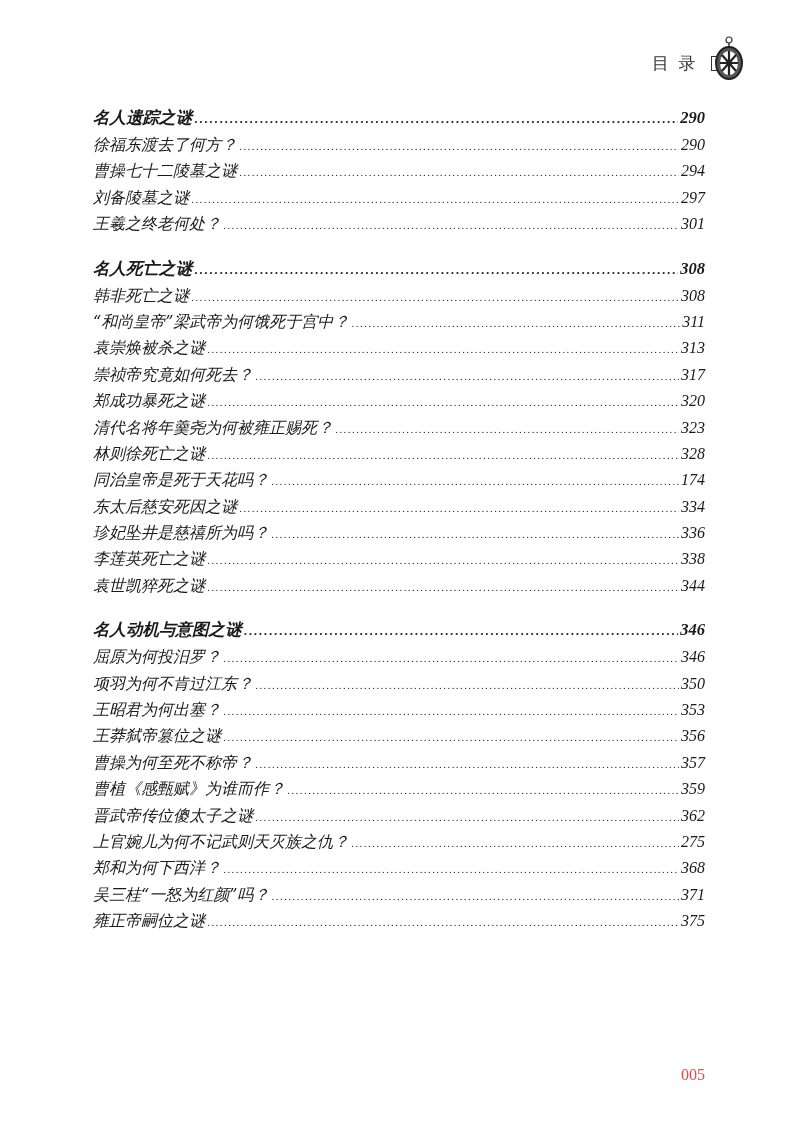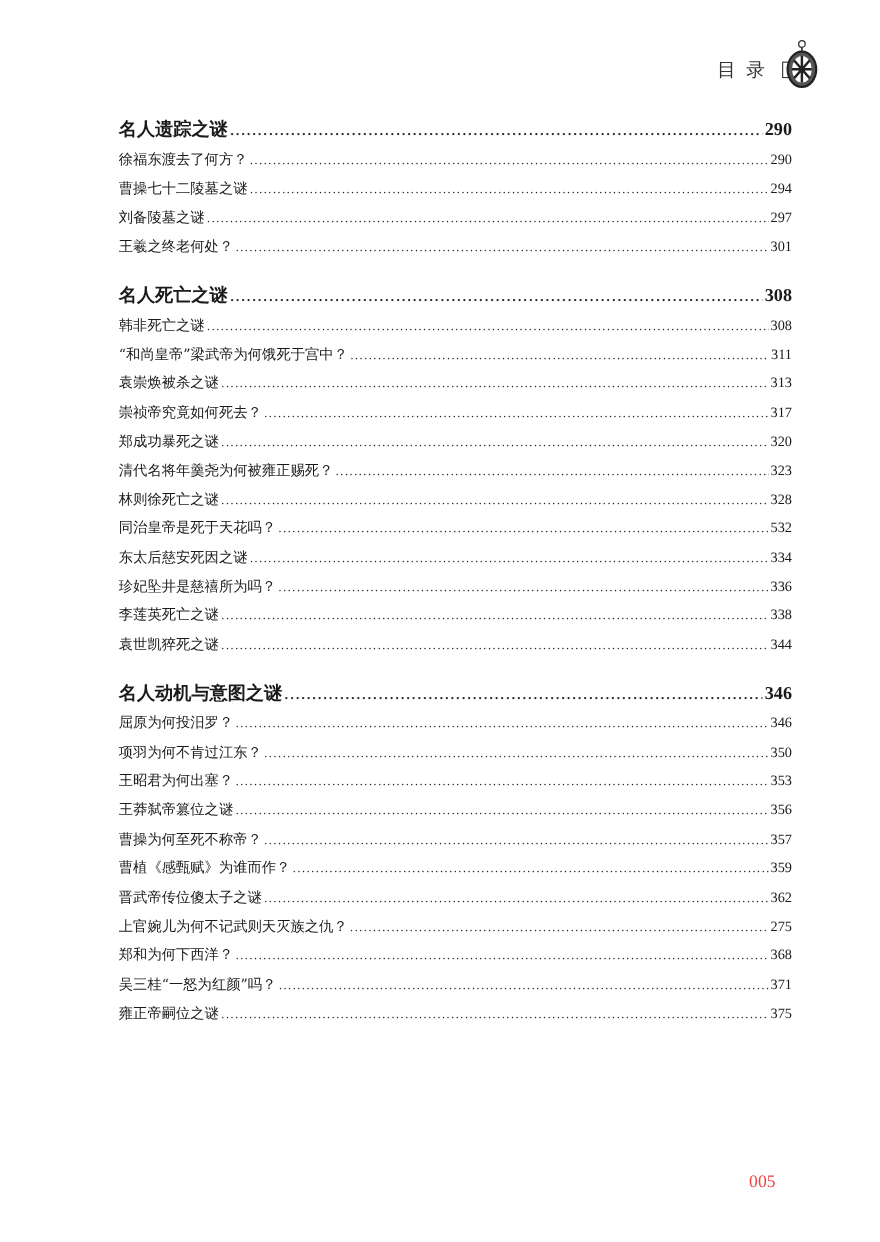--- a/index.html
+++ b/index.html
@@ -2,23 +2,23 @@
 <html><head>
 <meta charset="utf-8">
 <style>
   html, body { margin:0; padding:0; background:#ffffff; }
   body { width:800px; height:1129px; position:relative; overflow:hidden;
          font-family: "DejaVu Serif", "Liberation Serif", serif; color:#1a1a1a; }
   .header { position:absolute; top:48px; left:652px; height:30px; display:flex; align-items:center;gap:12px; }
   .header-title { font-size:17px; color:#333; letter-spacing:2px; font-family:"DejaVu Sans", sans-serif; }
   .header-box { display:inline-block; width:13px; height:13px; border:1.5px solid #333; margin-left:2px; vertical-align:middle; }
   .ornament { position:absolute; top:36px; left:712px; width:34px; height:46px; }
-  .toc { position:absolute; left:108px; top:104px; width:612px; }
+  .toc { position:absolute; left:93px; top:104px; width:612px;font-style:italic; }
   .section { margin:0; }
-  .row { display:flex; align-items:baseline; height:26.4px; line-height:26.4px; font-size:13px; }
+  .row { display:flex; align-items:baseline; height:26.4px; line-height:26.4px; font-size:16px; }
   .row.heading { font-size:16.5px; font-weight:bold; height:28px; line-height:28px; }
   .row .title { white-space:nowrap; }
   .row .dots { flex:1; overflow:hidden; white-space:nowrap; margin:0 2px; letter-spacing:1px; color:#222; font-size:10px; }
   .row .dots::after { content:"........................................................................................................................................................................................................................................"; }
   .row.heading .dots { font-size:11px; letter-spacing:1.2px; }
   .row .page { font-family:"Liberation Serif", serif; white-space:nowrap; }
   .gap1 { height:17px; }
   .gap2 { height:17px; }
   .page-number { position:absolute; top:1066px; left:681px; font-family:"Liberation Serif", serif; font-size:16px; color:#ef4444; }
 </style>
@@ -107,21 +107,21 @@
         <span class="page">323</span>
       </div>
     <div class="row">
         <span class="title">林则徐死亡之谜</span>
         <span class="dots"></span>
         <span class="page">328</span>
       </div>
     <div class="row">
         <span class="title">同治皇帝是死于天花吗？</span>
         <span class="dots"></span>
-        <span class="page">532</span>
+        <span class="page">174</span>
       </div>
     <div class="row">
         <span class="title">东太后慈安死因之谜</span>
         <span class="dots"></span>
         <span class="page">334</span>
       </div>
     <div class="row">
         <span class="title">珍妃坠井是慈禧所为吗？</span>
         <span class="dots"></span>
         <span class="page">336</span>

